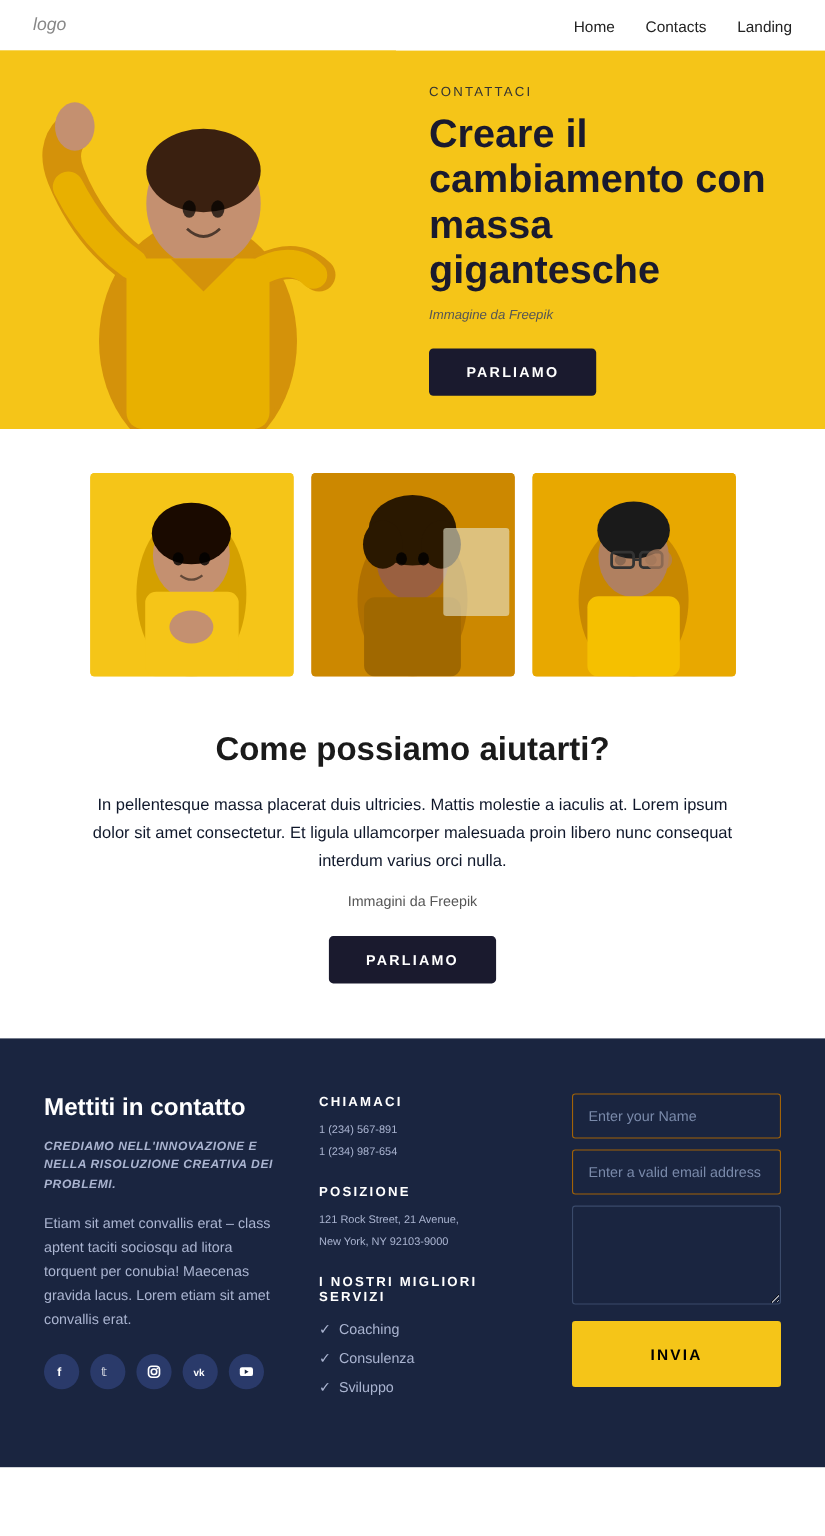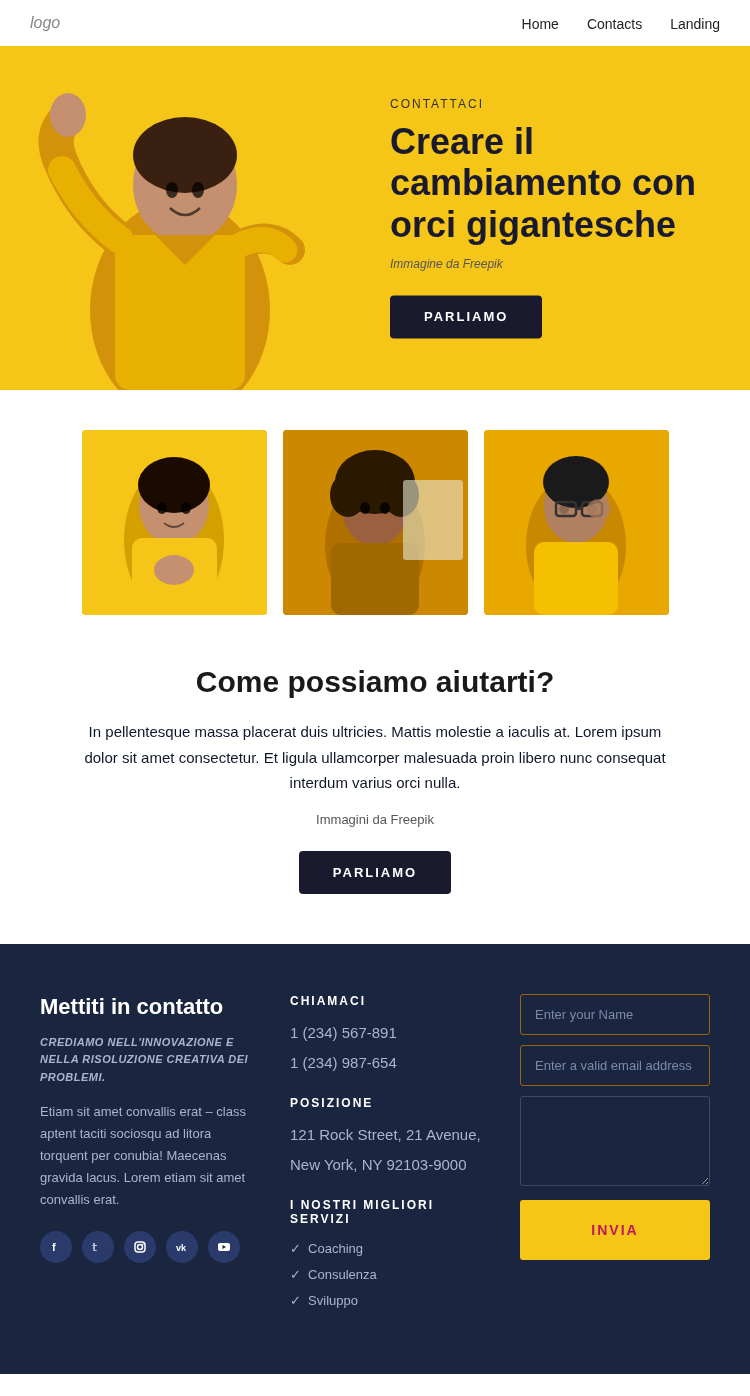--- a/index.html
+++ b/index.html
@@ -181,21 +181,21 @@
       font-size: 12px;
       font-weight: bold;
       letter-spacing: 2px;
       color: #fff;
       text-transform: uppercase;
       margin-bottom: 10px;
       margin-top: 18px;
     }
     .footer-section-label:first-child { margin-top: 0; }
     .footer-contact-text {
-      font-size: 15px;
+      font-size: 10px;
       color: #aab4d0;
       line-height: 2;
     }
     .footer-services {
       font-size: 13px;
       color: #aab4d0;
       line-height: 2;
     }
 
     .footer-col3 {}
@@ -220,21 +220,21 @@
       background: #1a2540;
       color: #aab4d0;
       font-size: 13px;
       border-radius: 3px;
       outline: none;
       resize: vertical;
     }
     .btn-submit {
       width: 100%;
       background: #F5C518;
-      color: #be185d;
+      color: #000000;
       border: none;
       padding: 22px;
       font-size: 14px;
       font-weight: bold;
       letter-spacing: 2px;
       text-transform: uppercase;
       border-radius: 3px;
       cursor: pointer;
     }
 
@@ -300,21 +300,21 @@
       <path d="M240 275 Q268 262 285 280" stroke="#E8B000" stroke-width="25" fill="none" stroke-linecap="round"></path>
 
       <rect x="115" y="265" width="130" height="155" rx="15" fill="#E8B000"></rect>
 
       <path d="M155 265 L185 295 L215 265" fill="#D4920A"></path>
     </svg>
   </div>
 
   <div class="hero-content">
     <div class="hero-label">CONTATTACI</div>
-    <h1 class="hero-title">Creare il cambiamento con orci gigantesche</h1>
+    <h1 class="hero-title">Creare il cambiamento con massa gigantesche</h1>
     <p class="hero-credit">
       <span>Immagine da Freepik</span>
     </p>
     <button class="btn-dark">PARLIAMO</button>
   </div>
 </section>
 
 <section class="team-section">
   <div class="team-photo photo-1">
     <div class="person-figure">

